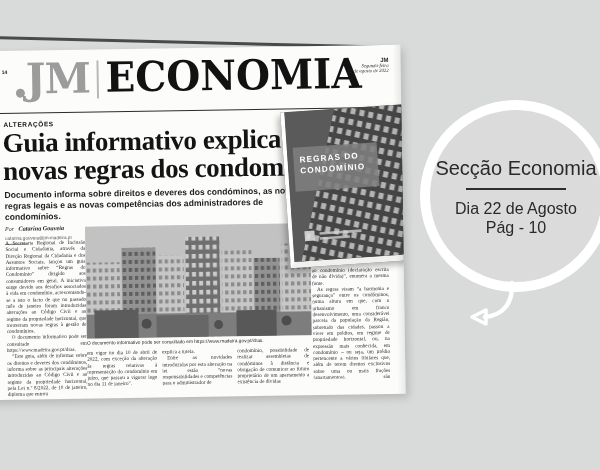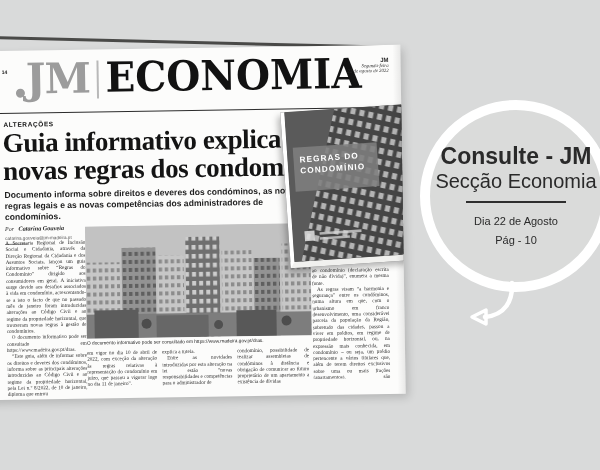--- a/index.html
+++ b/index.html
@@ -70,21 +70,21 @@
   .badge{
     position:absolute;left:420px;top:100px;width:192px;height:192px;
     border:10px solid #ffffff;border-radius:50%;box-sizing:border-box;
     background:#dadbda;z-index:3;
     display:flex;flex-direction:column;align-items:center;justify-content:center;
     text-align:center;color:#2a2a2a;
   }
   .badge .title{font-size:23px;font-weight:bold;line-height:26px;}
   .badge .subtitle{font-size:20px;line-height:24px;}
   .badge .divider{width:100px;height:0;border-top:2px solid #2e2e2e;margin:8px 0 9px 0;}
-  .badge .meta{font-size:11px;line-height:19px;}
+  .badge .meta{font-size:16px;line-height:19px;}
   .arrow-svg{position:absolute;left:455px;top:275px;z-index:3;}
 </style>
 </head>
 <body>
 
 <div class="shelf-line"></div>
 
 <div class="paper">
 
   <div class="pagenum">14</div>
@@ -198,21 +198,20 @@
     </svg>
     <div class="brochure-title">
       <div>REGRAS DO</div>
       <div>CONDOMÍNIO</div>
     </div>
   </div>
 
 </div>
 
 <div class="badge">
-  <div class="title">Consulte - JM</div>
   <div class="subtitle">Secção Economia</div>
   <div class="divider"></div>
   <div class="meta">Dia 22 de Agosto</div>
   <div class="meta">Pág - 10</div>
 </div>
 
 <svg class="arrow-svg" width="80" height="60" xmlns="http://www.w3.org/2000/svg">
   <path d="M 57 8 C 58 26 50 40 30 42" stroke="#ffffff" stroke-width="4.5" fill="none" stroke-linecap="round"></path>
   <polygon points="17,42 31,35 31,49" fill="none" stroke="#ffffff" stroke-width="3.5" stroke-linejoin="round"></polygon>
 </svg>

